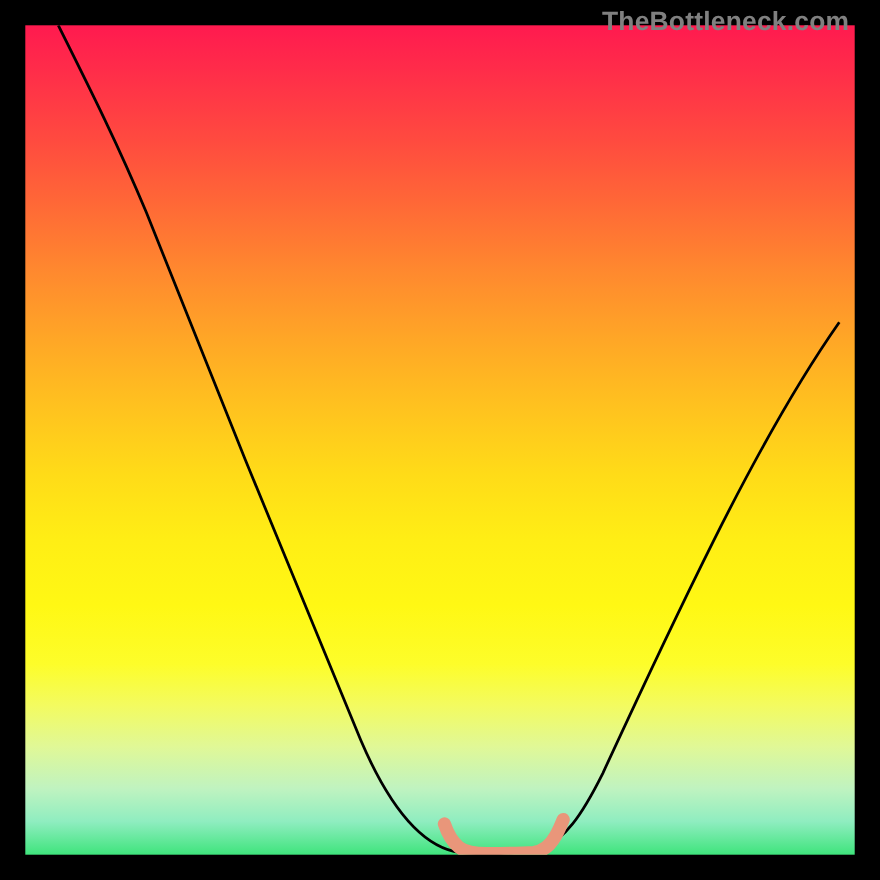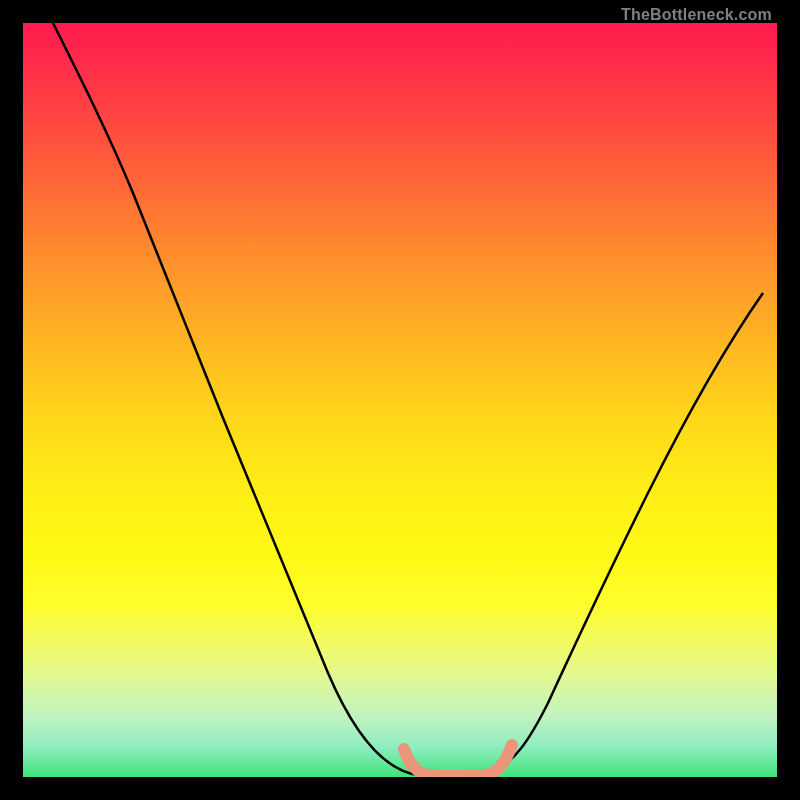--- a/index.html
+++ b/index.html
@@ -38,21 +38,21 @@
       #e0f897 87%,
       #c0f3c0 92%,
       #8fedc0 96%,
       #3fe47c 100%);
   }
   .watermark {
     position: absolute;
     top: 6px;
     right: 28px;
     font-family: Arial, Helvetica, sans-serif;
-    font-size: 16px;
+    font-size: 24px;
     font-weight: 600;
     color: #808080;
     letter-spacing: 0.2px;
   }
   svg.curve {
     position: absolute;
     left: 0;
     top: 0;
     width: 754px;
     height: 754px;

